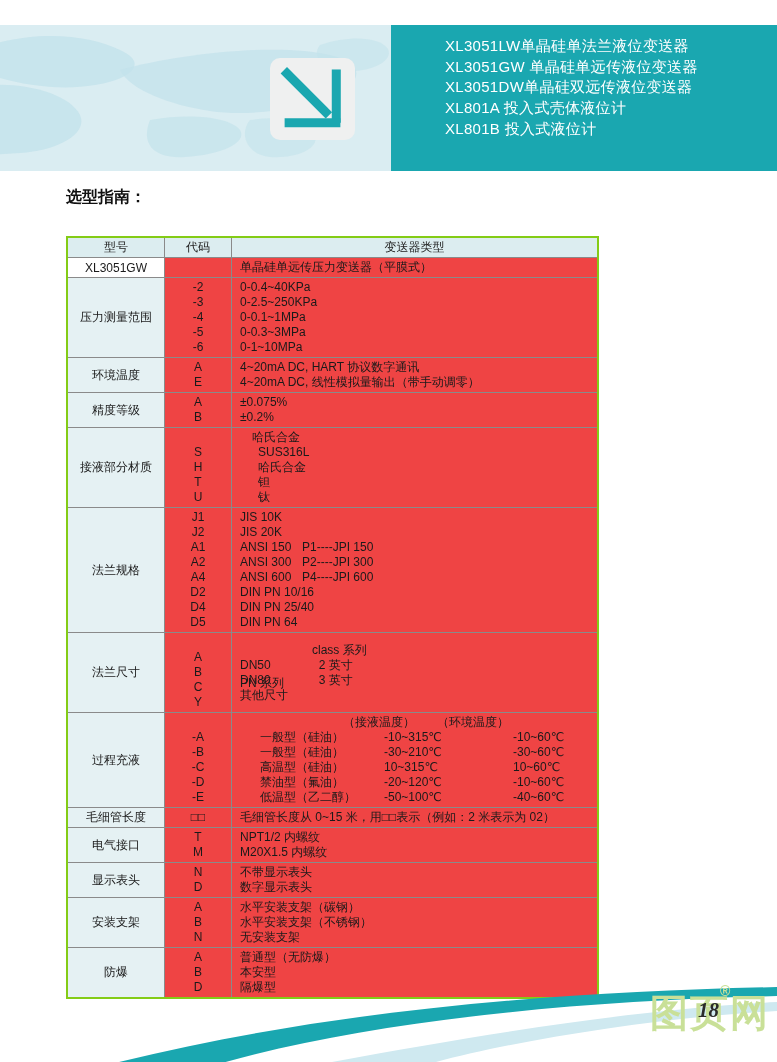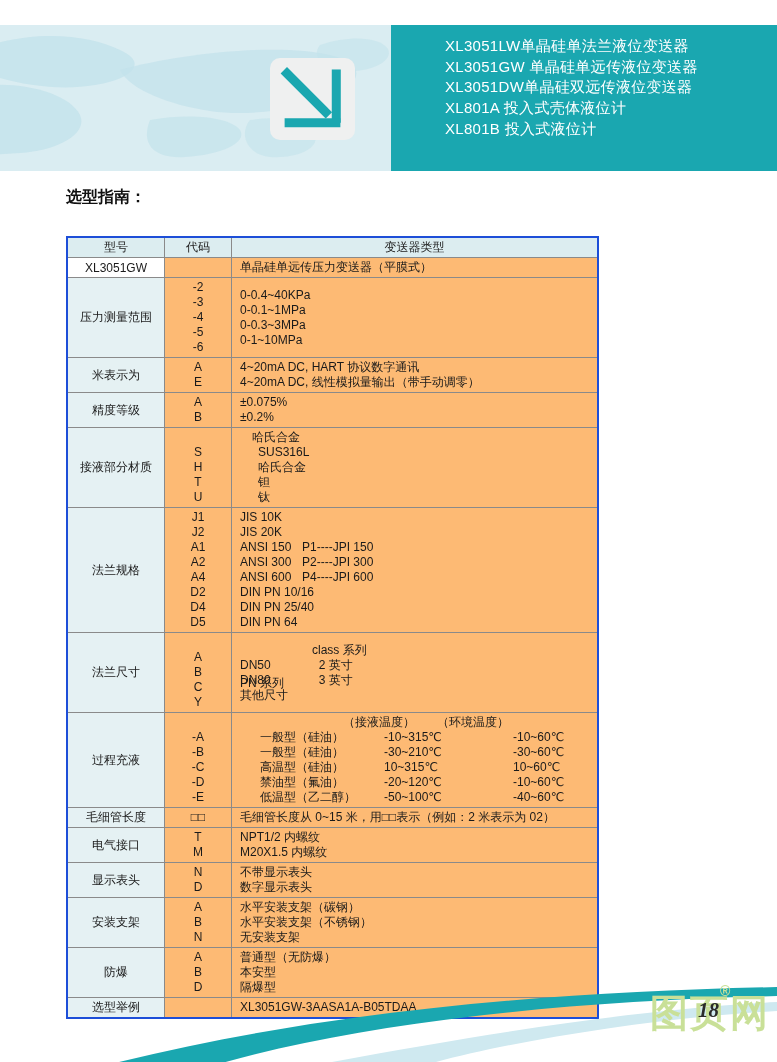--- a/index.html
+++ b/index.html
@@ -29,21 +29,21 @@
     white-space:nowrap;
   }
   
   .page-title {
     position:absolute; left:66px; top:187px;
     font-size:16px; font-weight:bold; color:#111;
   }
   
   .tbl {
     position:absolute; left:66px; top:236px; width:529px;
-    border:2px solid #1d4ed8; background:#fdba74;
+    border:2px solid #84cc16; background:#ef4444;
   }
   .sec { display:flex; border-top:1px solid #8a8a8a; font-size:12px; }
   .sec:first-child { border-top:none; }
   .c1 {
     flex:0 0 97px; width:97px; border-right:1px solid #8a8a8a;
     background:#e5f1f3; display:flex; align-items:center; justify-content:center;
     text-align:center; padding:0 2px; box-sizing:border-box;
   }
   .c2 {
     flex:0 0 66px; width:66px; border-right:1px solid #8a8a8a;
@@ -136,27 +136,28 @@
       <div class="c1">压力测量范围</div>
       <div class="c2">
         <div class="line">-2</div>
         <div class="line">-3</div>
         <div class="line">-4</div>
         <div class="line">-5</div>
         <div class="line">-6</div>
       </div>
       <div class="c3">
         <div class="line">0-0.4~40KPa</div>
+        <div class="line">0-2.5~250KPa</div>
         <div class="line">0-0.1~1MPa</div>
         <div class="line">0-0.3~3MPa</div>
         <div class="line">0-1~10MPa</div>
       </div>
     </div>
     <div class="sec">
-      <div class="c1">米表示为</div>
+      <div class="c1">环境温度</div>
       <div class="c2">
         <div class="line">A</div>
         <div class="line">E</div>
       </div>
       <div class="c3">
         <div class="line">4~20mA DC, HART 协议数字通讯</div>
         <div class="line">4~20mA DC, 线性模拟量输出（带手动调零）</div>
       </div>
     </div>
     <div class="sec">
@@ -295,29 +296,20 @@
         <div class="line">A</div>
         <div class="line">B</div>
         <div class="line">D</div>
       </div>
       <div class="c3">
         <div class="line">普通型（无防爆）</div>
         <div class="line">本安型</div>
         <div class="line">隔爆型</div>
       </div>
     </div>
-    <div class="sec">
-      <div class="c1">选型举例</div>
-      <div class="c2">
-        <div class="line"></div>
-      </div>
-      <div class="c3">
-        <div class="line">XL3051GW-3AASA1A-B05TDAA</div>
-      </div>
-    </div>
   </div>
 
 <svg class="waves" viewBox="0 0 777 122">
   <path d="M 95,128 C 330,68 560,52 779,47 L 779,56 C 560,61 350,84 205,128 Z" fill="#1aa7b0"></path>
   <path d="M 300,128 C 490,92 650,68 779,62 L 779,71 C 660,77 500,102 415,128 Z" fill="#cfe9f0"></path>
 </svg>
 
 <div class="watermark">
   <div class="wm-text">图页网</div>
   <div class="wm-reg">®</div>

